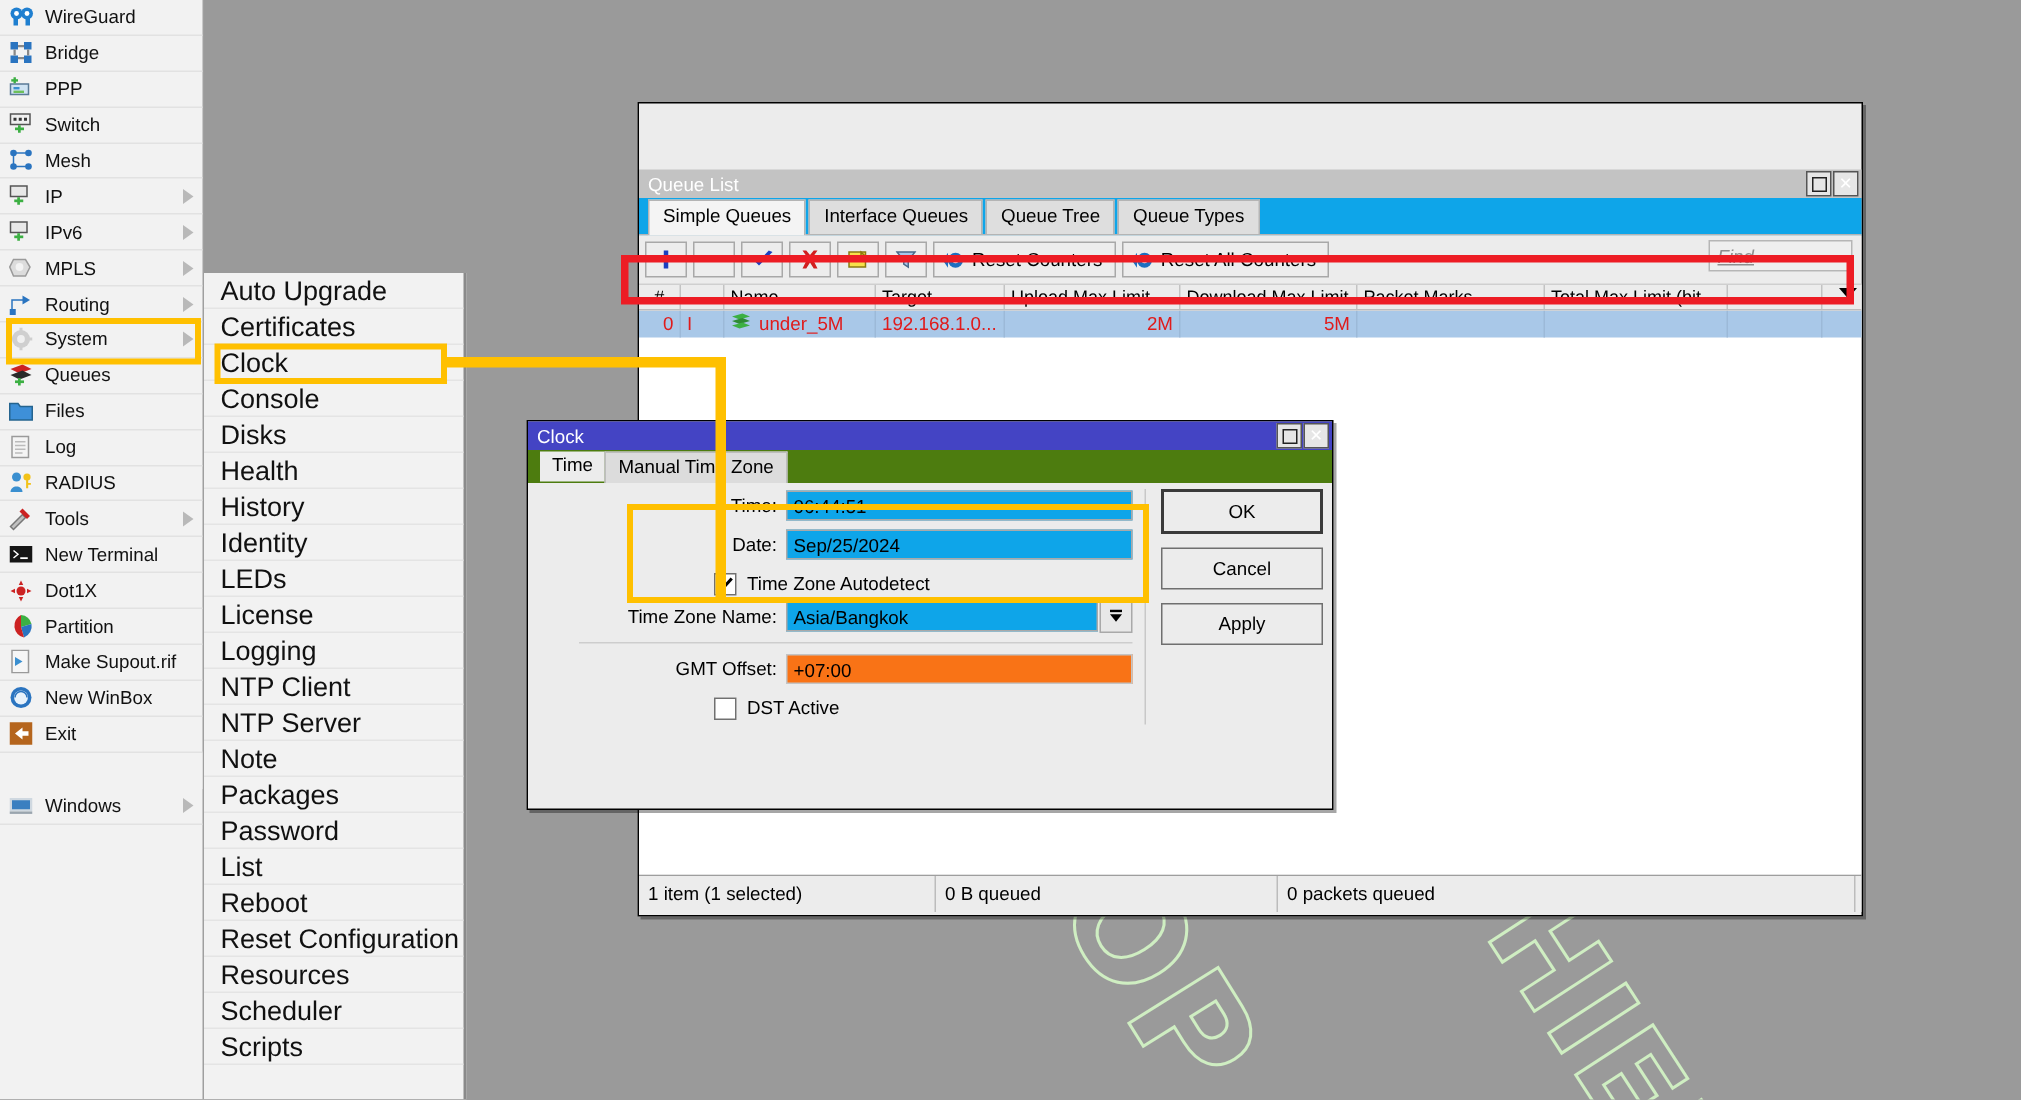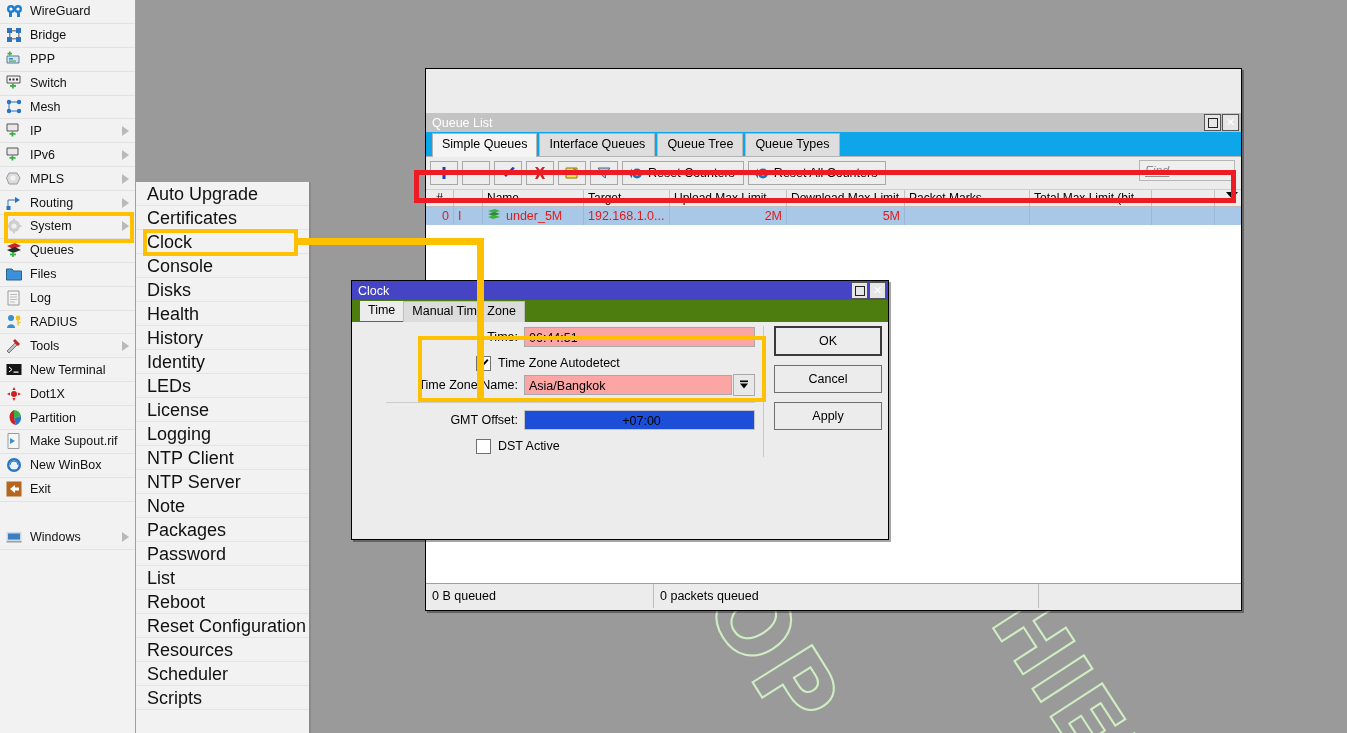--- a/index.html
+++ b/index.html
@@ -121,23 +121,23 @@
   #clockwin{left:351px;top:280px;width:536px;height:258px;background:#ececec;z-index:14;}
   #clockwin .titlebar{background:#4444c4;color:#ffffff;}
   .ctabs{display:flex;align-items:center;height:22px;padding-left:8px;background:#4d7c0f;}
   .ctab{font-size:12.5px;padding:2px 8px 3px;line-height:15px;}
   .ctab.active{background:#ececec;}
   .ctab.inactive{background:#dcdcdc;border:1px solid #bdbdbd;border-bottom:none;}
   .cbody{display:flex;padding:4px 6px 0 0;}
   .cform{flex:1;border-right:1px solid #c8c8c8;padding-right:8px;}
   .frow{display:flex;align-items:center;height:22px;margin-bottom:4px;margin-left:48px;}
   .flabel{width:118px;text-align:right;padding-right:6px;font-size:12.5px;}
-  .finput{flex:1;height:20px;border:1px solid #a9a9a9;background:#fca5a5;
+  .finput{flex:1;height:20px;border:1px solid #a9a9a9;background:#0ea5e9;
           font-size:12.5px;line-height:20px;padding-left:4px;box-sizing:border-box;}
-  .finput.ro{background:#1d4ed8;border:1px solid #c4c4c4;text-align:center;}
+  .finput.ro{background:#f97316;border:1px solid #c4c4c4;}
   .fcheckrow{display:flex;align-items:center;height:22px;padding-left:124px;}
   .cbx{width:13px;height:13px;border:1px solid #707070;background:#fff;
        margin-right:7px;position:relative;}
   .cbx.on:after{content:"";position:absolute;left:3px;top:0px;width:4px;height:8px;
        border:solid #000;border-width:0 2px 2px 0;transform:rotate(42deg);}
   .dropbtn{width:20px;height:20px;border:1px solid #a9a9a9;background:#e8e8e8;
            display:flex;align-items:center;justify-content:center;margin-left:1px;}
   .hsep{height:1px;background:#cdcdcd;margin:6px 0 6px 34px;}
   .cbtns{width:108px;padding-left:10px;display:flex;flex-direction:column;gap:9px;}
   .cbtn{height:26px;border:1px solid #6f6f6f;background:#ececec;
@@ -486,20 +486,21 @@
           <div class="gc" style="width: 86px;">192.168.1.0...</div>
           <div class="gc r" style="width: 117px;">2M</div>
           <div class="gc r" style="width: 118px;">5M</div>
           <div class="gc" style="width: 125px;"></div>
           <div class="gc" style="width: 122px;"></div>
           <div class="gc" style="width: 63px;"></div>
         </div>
       </div>
   </div>
   <div class="qstatus" id="qstatus">
+      <div style="width: 198px;">1 item (1 selected)</div>
       <div style="width: 228px;">0 B queued</div>
       <div style="width: 385px;">0 packets queued</div>
     </div>
 </div>
 
 <div class="win" id="clockwin">
   <div class="titlebar">
     <span class="t-caption">Clock</span>
     <span class="tb-btns">
       <span class="tb-btn">
@@ -510,20 +511,24 @@
   </div>
   <div class="ctabs" id="ctabs">
       <div class="ctab active">Time</div>
       <div class="ctab inactive">Manual Time Zone</div>
     </div>
   <div class="cbody">
     <div class="cform">
       <div class="frow">
         <span class="flabel">Time:</span>
         <span class="finput">06:44:51</span>
+      </div>
+      <div class="frow">
+        <span class="flabel">Date:</span>
+        <span class="finput">Sep/25/2024</span>
       </div>
       <div class="fcheckrow">
         <span class="cbx on"></span>
         <span>Time Zone Autodetect</span>
       </div>
       <div class="frow">
         <span class="flabel">Time Zone Name:</span>
         <span class="finput">Asia/Bangkok</span>
         <span class="dropbtn">
           <svg width="12" height="12" viewBox="0 0 12 12">

